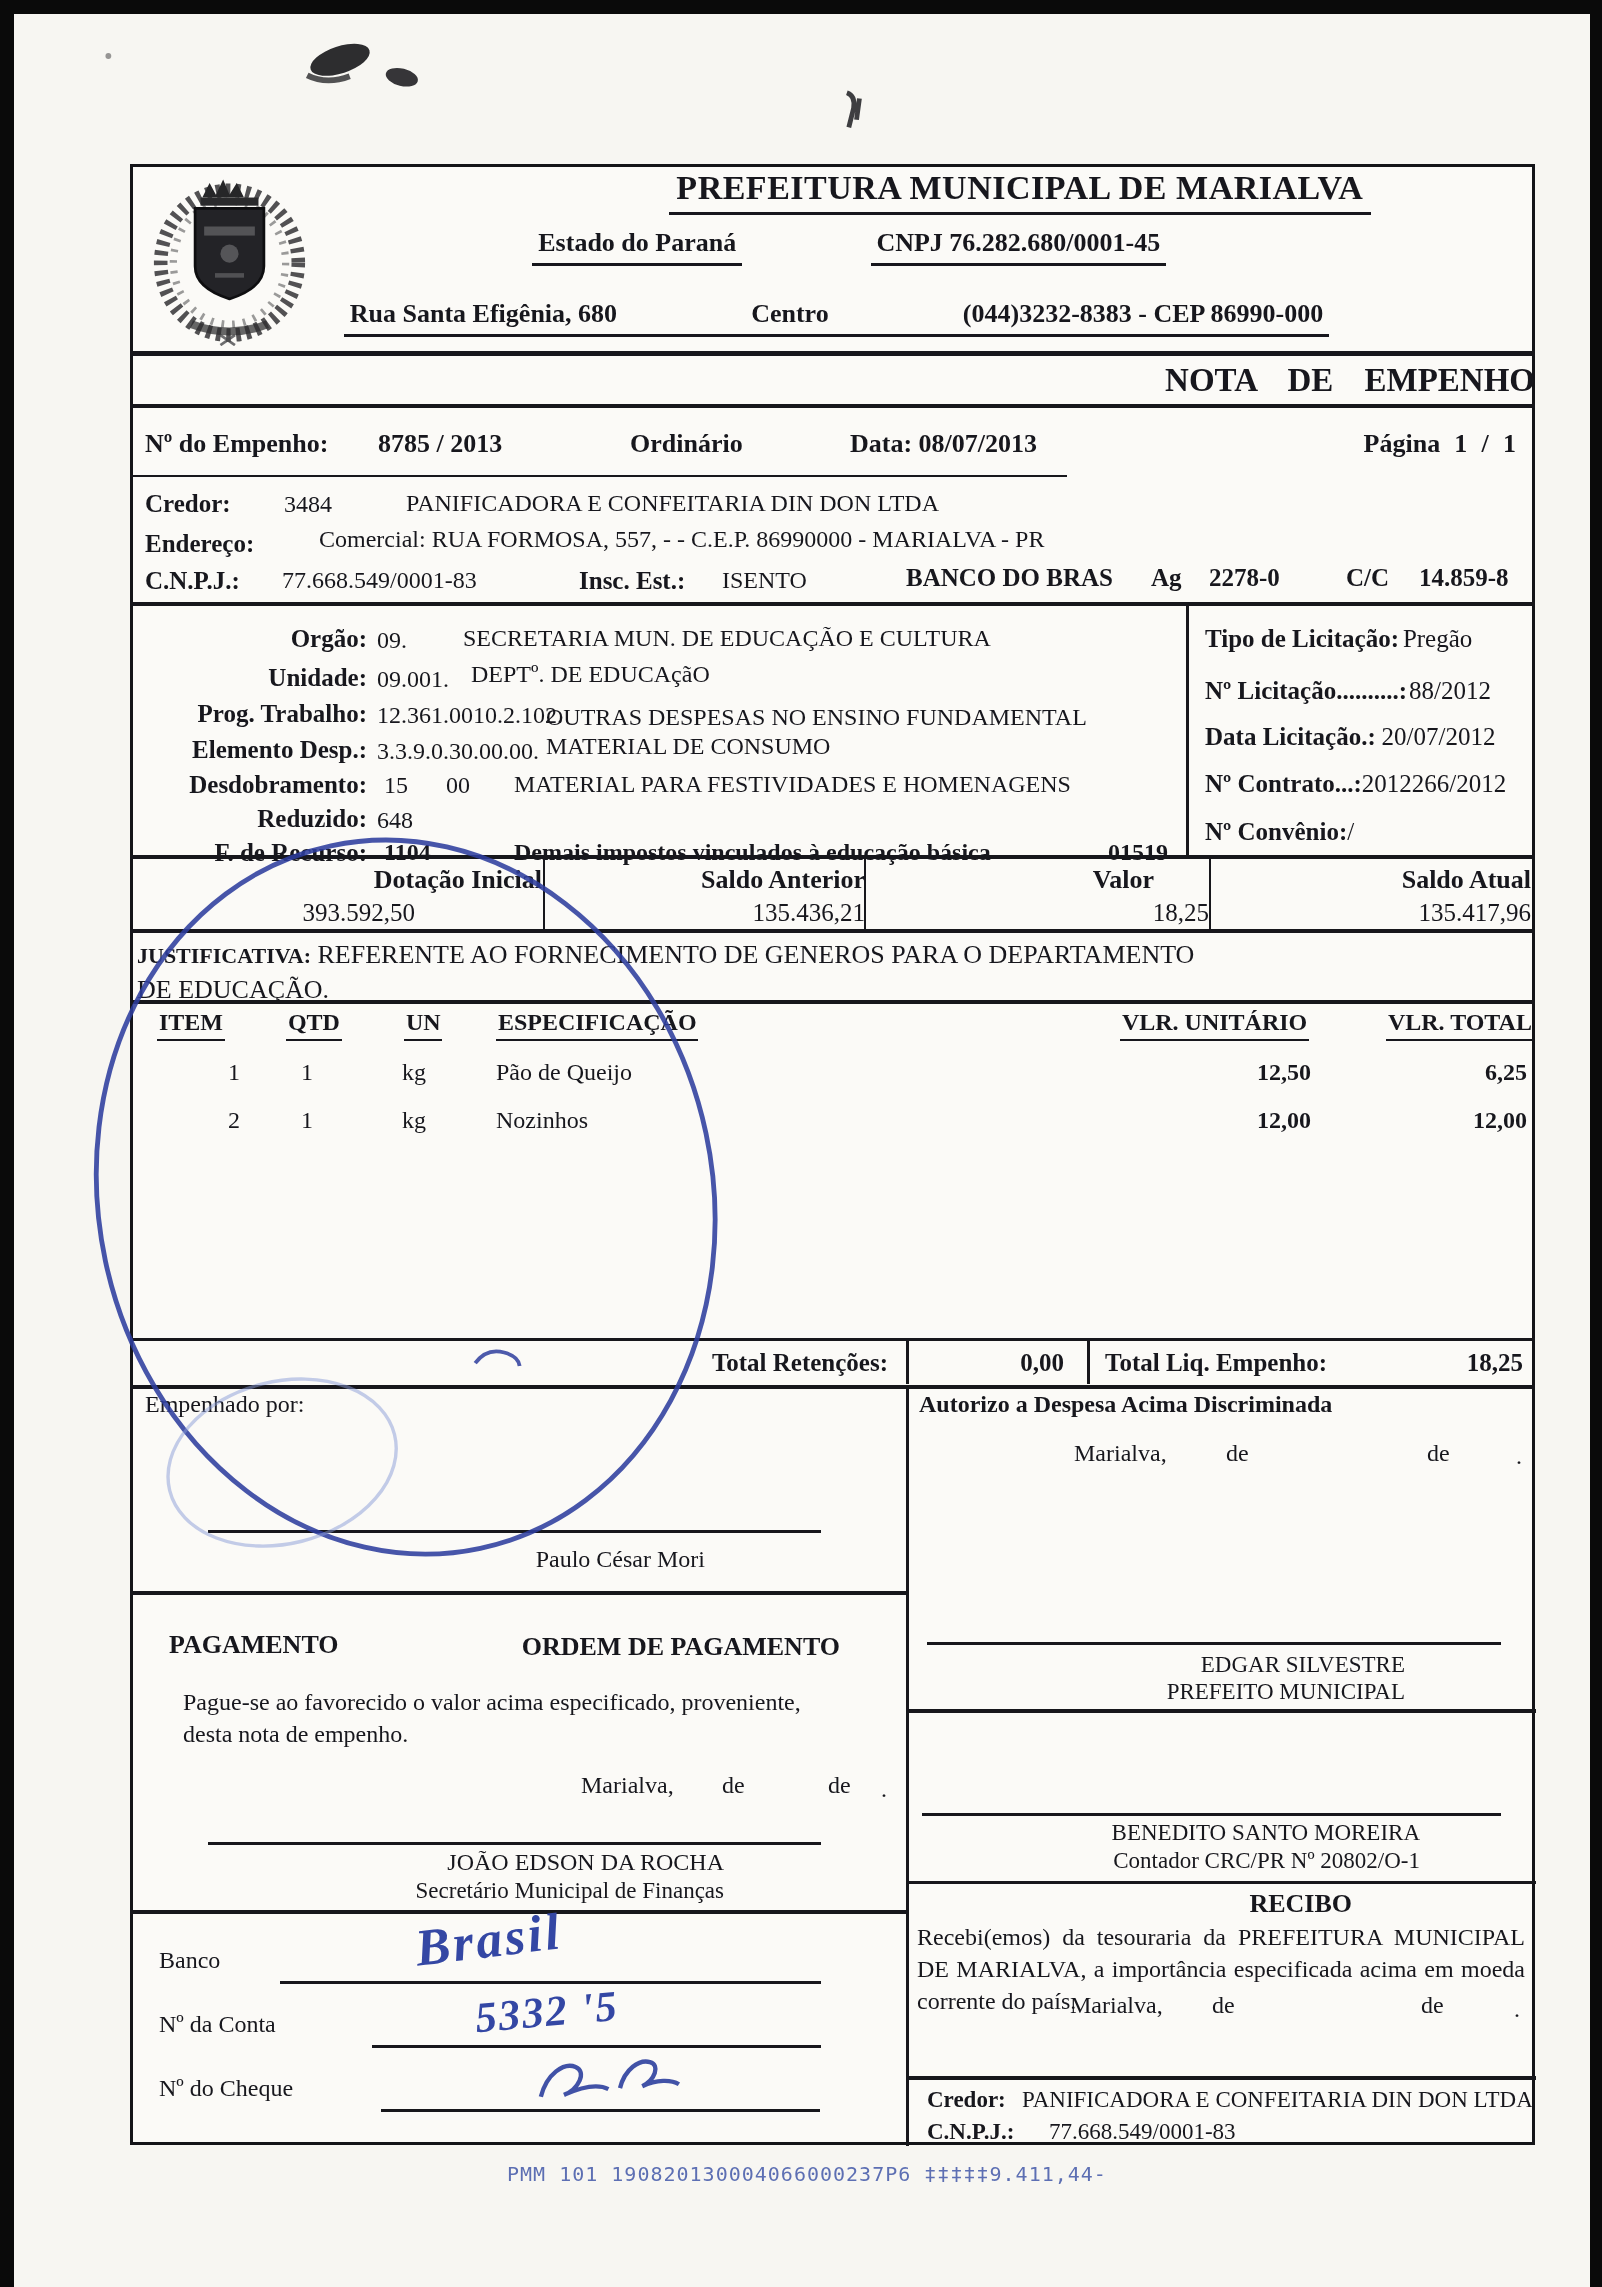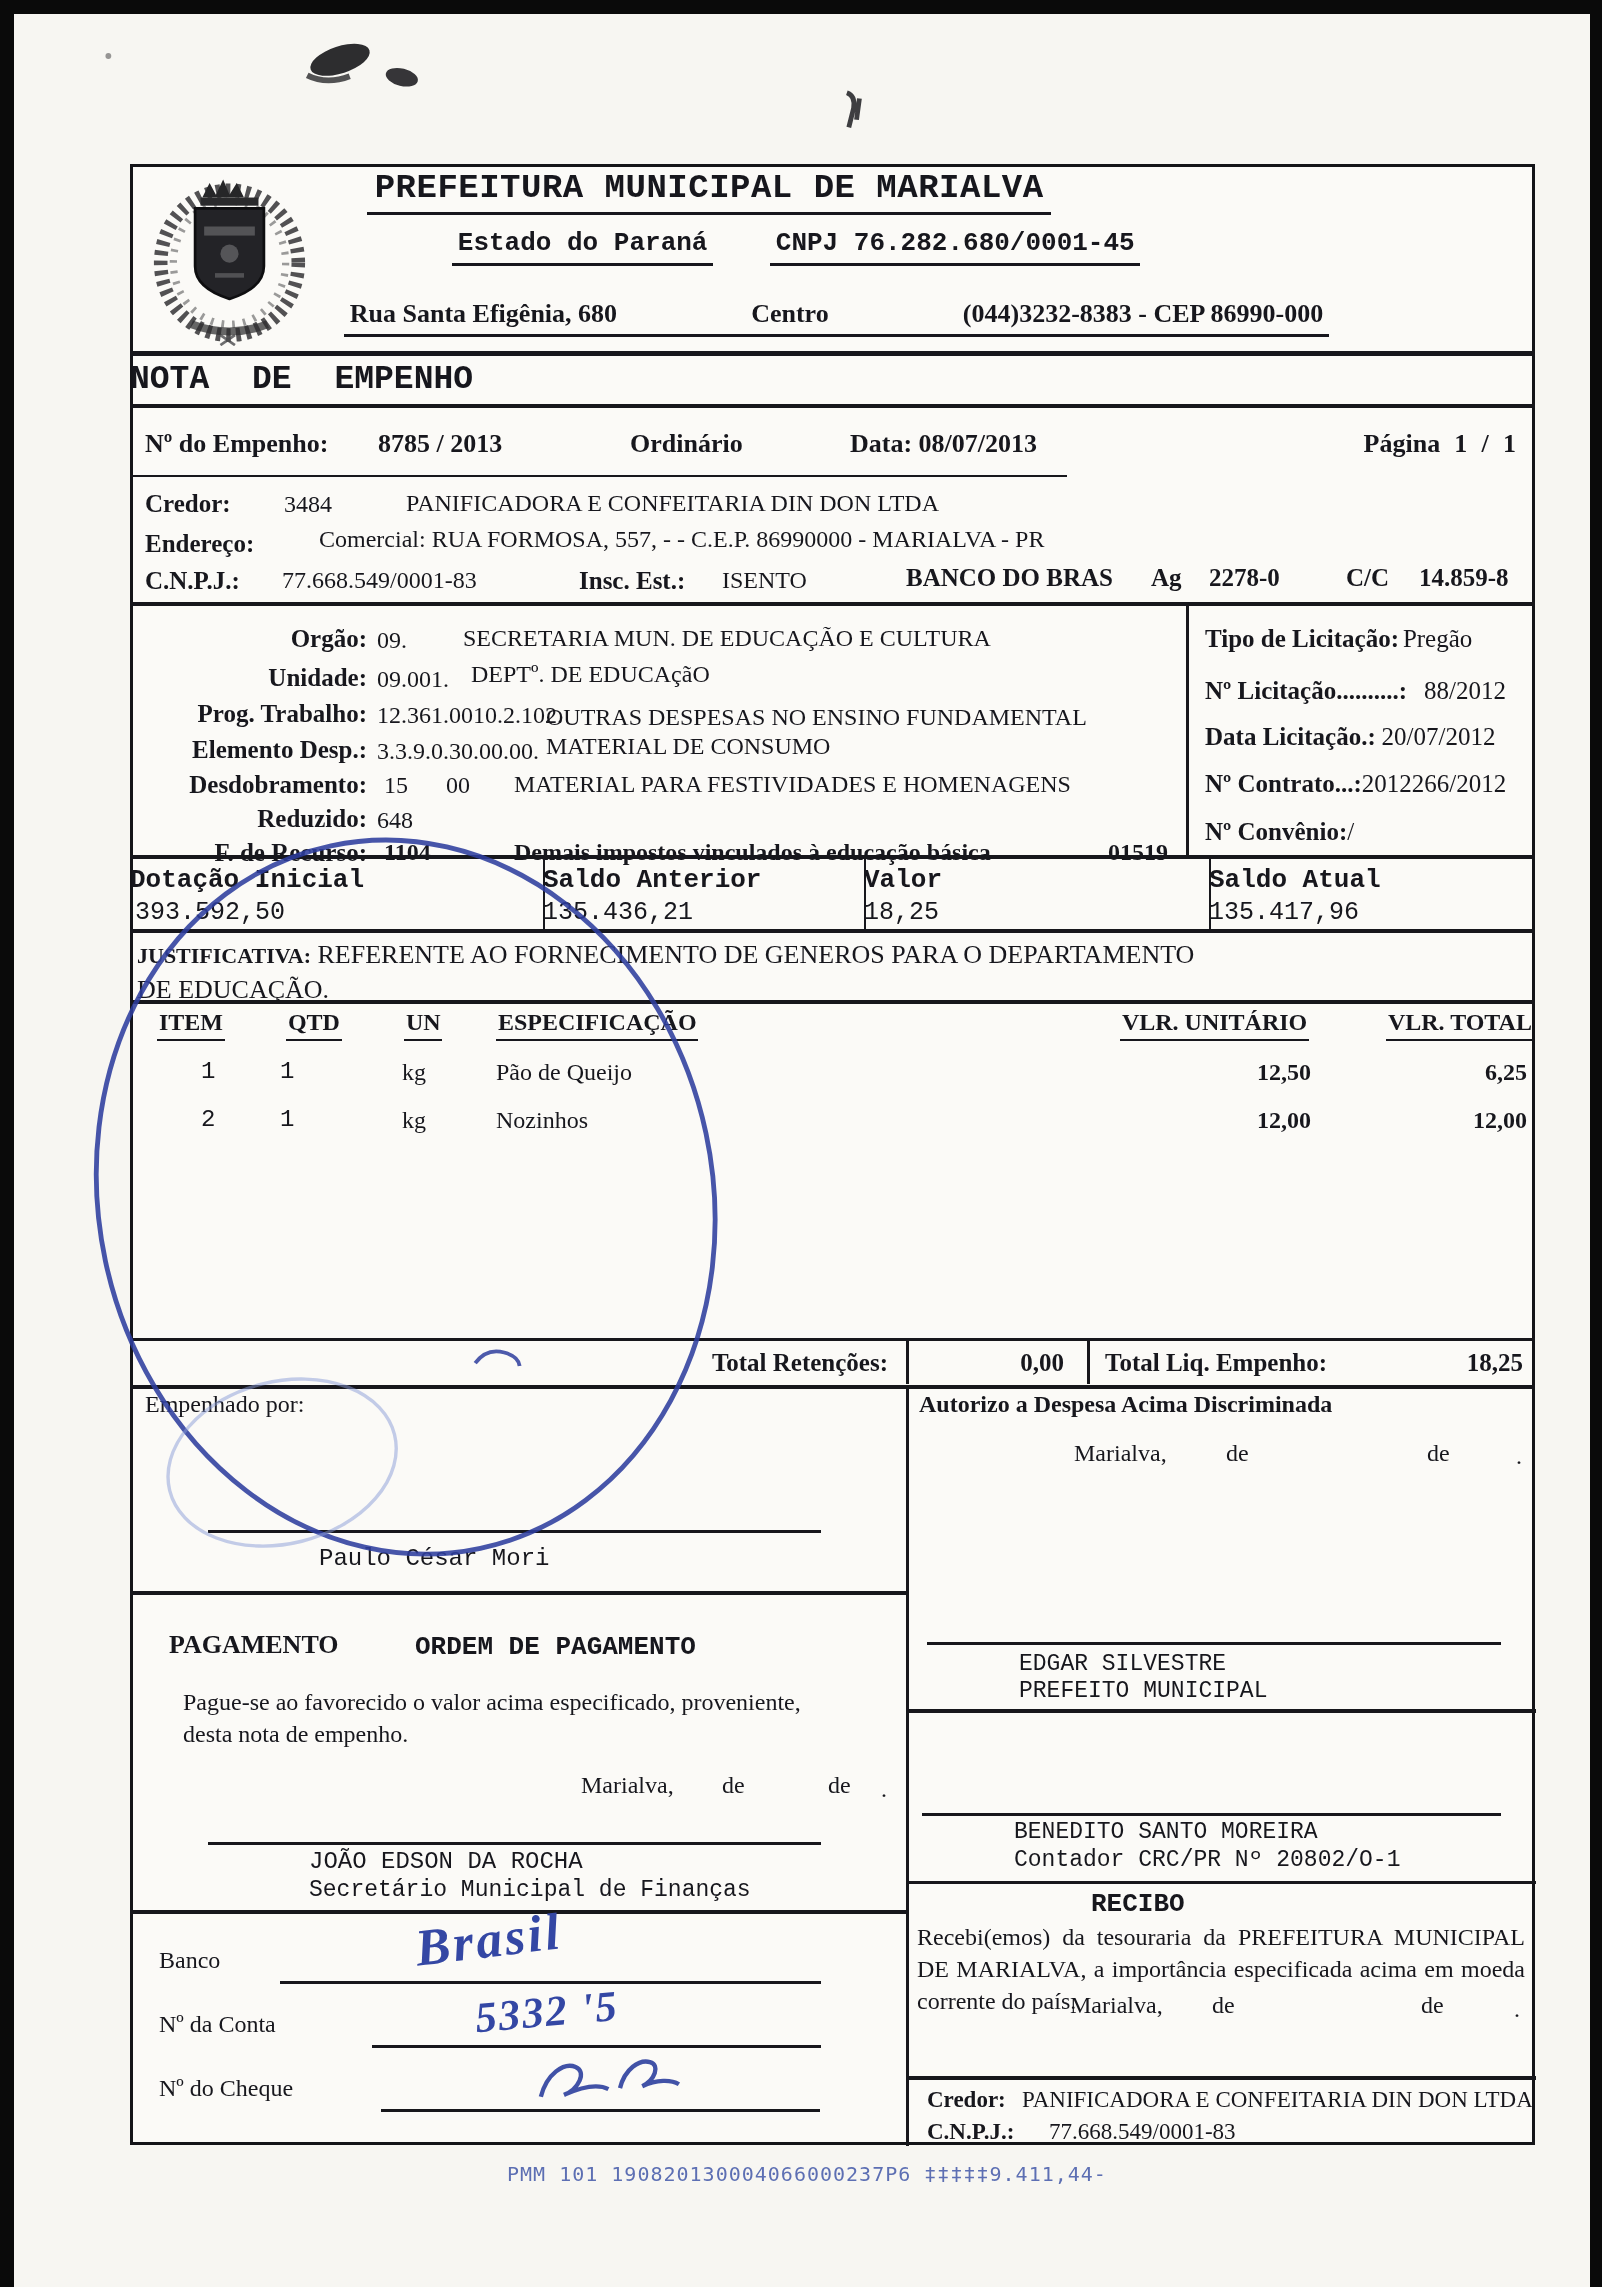--- a/index.html
+++ b/index.html
@@ -8,21 +8,21 @@
     position:relative;
     background:#f7f6f2;
     font-family:"Liberation Serif", serif;
     color:#17171d;
     overflow:hidden;
   }
   .t { position:absolute; white-space:nowrap; font-size:24px; line-height:1.18; }
   .wrap { white-space:normal; }
   .b { font-weight:700; }
   .i { }
-  .c { text-align:left;font-family:Liberation Mono, monospace; }
+  .c { text-align:right; }
   .r { text-align:right; }
   .hl, .vl { position:absolute; background:#17171c; }
   .edge { position:absolute; background:#0a0a0a; }
   .un  { display:inline-block; border-bottom:3.9px solid #17171d; padding:0 7.7px 3.9px; }
   .un3 { display:inline-block; border-bottom:2.9px solid #17171d; padding:0 1.9px 2.9px; }
   .frame { position:absolute; left:130px; top:164px; width:1405px; height:1981px;
            border:3.9px solid #141418; background:#fbfaf7; }
   .hand { position:absolute; color:#3447a4; font-style:italic; font-weight:700; white-space:nowrap; }
   .dotm { font-family:"DejaVu Sans Mono", monospace; color:#5064ae; letter-spacing:1px; }
   svg.overlay { position:absolute; left:0; top:0; pointer-events:none; }
@@ -122,21 +122,21 @@
 <div class="t b r" style="left:145px;top:838px;width:222px;font-size:25px">F. de Recurso:</div>
 <div class="t b" style="left:384px;top:838px;font-size:24px">1104</div>
 <div class="t b" style="left:514px;top:838px;font-size:24px">Demais impostos vinculados à educação básica</div>
 <div class="t b" style="left:1108px;top:838px;font-size:24px">01519</div>
 
 <div class="vl" style="left:1186px;top:602px;width:2.9px;height:253px"></div>
 <div class="t" style="left:1205px;top:624px;font-size:25px">
   <span class="b">Tipo de Licitação:</span><span style="margin-left:3.9px">Pregão</span>
 </div>
 <div class="t" style="left:1205px;top:676px;font-size:25px">
-  <span class="b">Nº Licitação..........:</span><span style="margin-left:17px">88/2012</span>
+  <span class="b">Nº Licitação..........:</span><span style="margin-left:2px">88/2012</span>
 </div>
 <div class="t" style="left:1205px;top:722px;font-size:25px">
   <span class="b">Data Licitação.:</span><span style="margin-left:5.8px">20/07/2012</span>
 </div>
 <div class="t" style="left:1205px;top:769px;font-size:25px">
   <span class="b">Nº Contrato...:</span><span>2012266/2012</span>
 </div>
 <div class="t" style="left:1205px;top:817px;font-size:25px">
   <span class="b">Nº Convênio:</span><span>/</span>
 </div>

